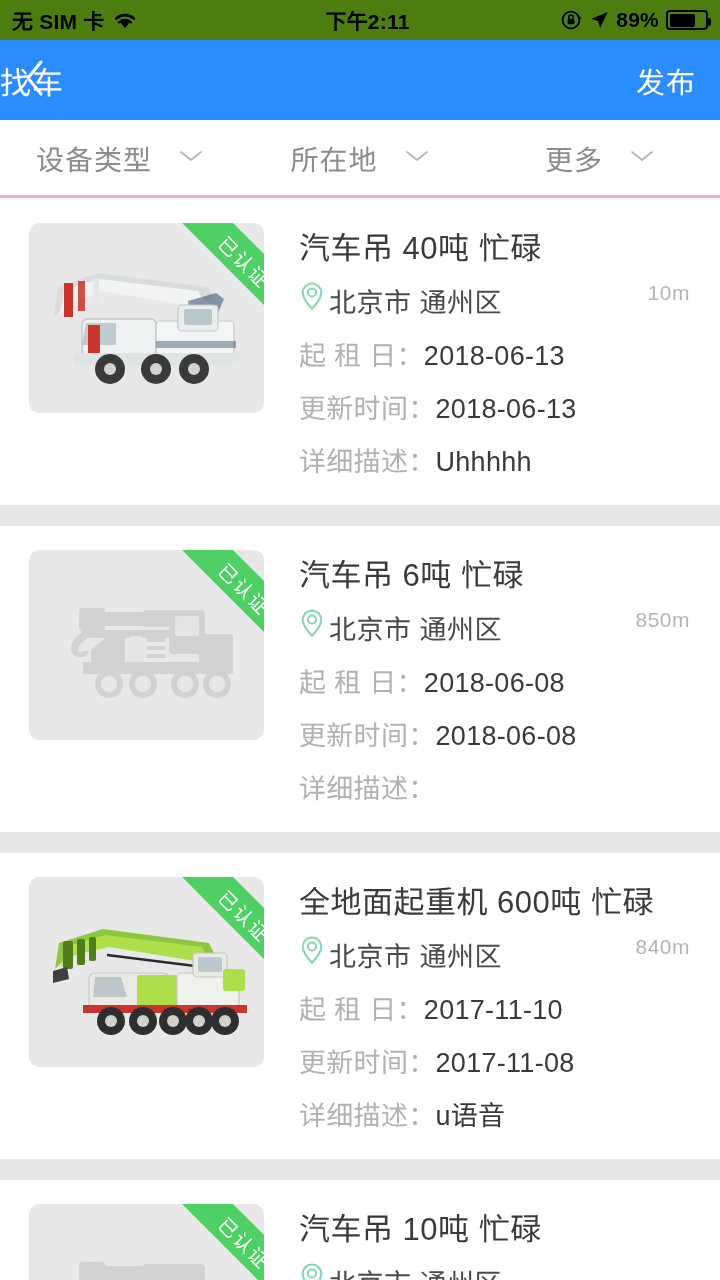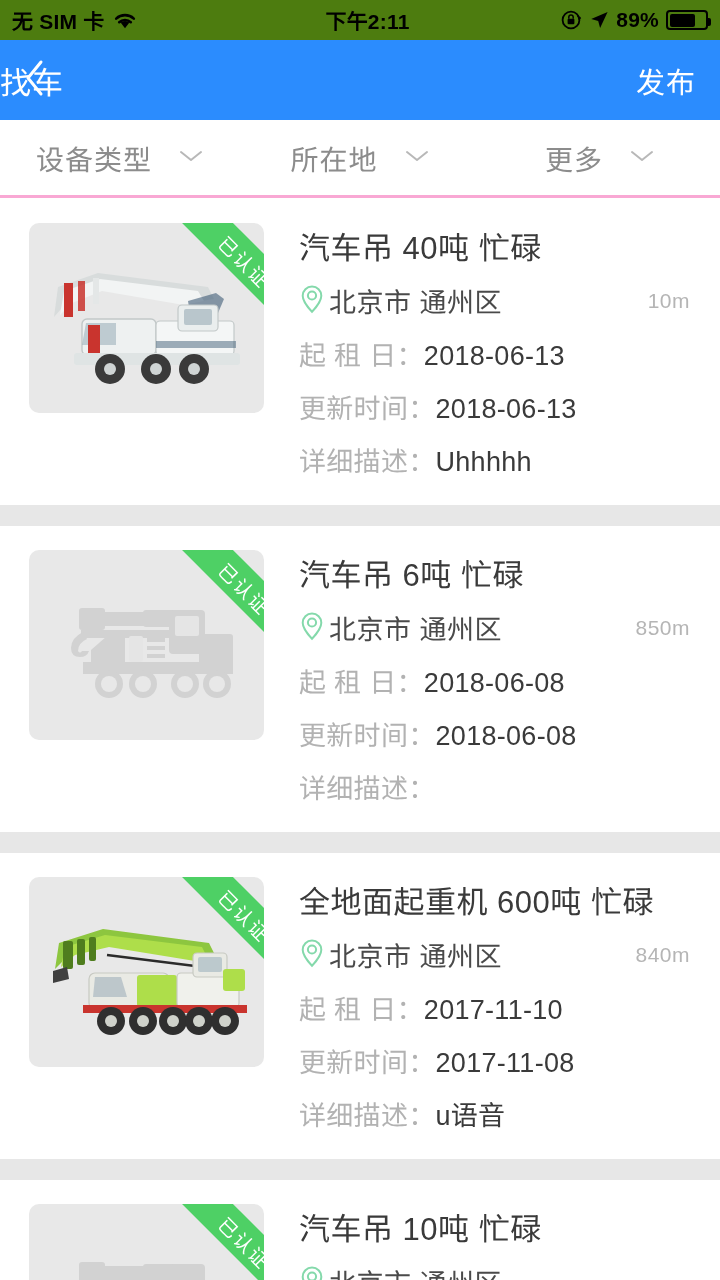--- a/index.html
+++ b/index.html
@@ -80,21 +80,21 @@
   }
   .ribbon-text {
     color:#fff; font-size:19px; letter-spacing:2px; font-weight:400; white-space:nowrap;
   }
 
   .info { flex:1; padding-left:35px; padding-right:22px; min-width:0; }
   .title {
     font-size:31px; color:#3a3a3a; font-weight:400; letter-spacing:.5px;
     margin-bottom:13px; white-space:nowrap;
   }
-  .locrow { display:flex; align-items:center; margin-bottom:14px; }
+  .locrow { display:flex; margin-bottom:14px; }
   .pin { flex:0 0 auto; margin-right:4px; display:block; }
   .loctext { font-size:27px; color:#4a4a4a; letter-spacing:.5px; white-space:nowrap; }
   .dist { margin-left:auto; font-size:21px; color:#b5b5b5; letter-spacing:.5px; padding-right:8px; }
   .row { font-size:27px; margin-bottom:14px; white-space:nowrap; letter-spacing:.3px; }
   .row .k { color:#b2b2b2; }
   .row .v { color:#3a3a3a; }
   .row.last { margin-bottom:0; }
 </style>
 </head>
 <body>

